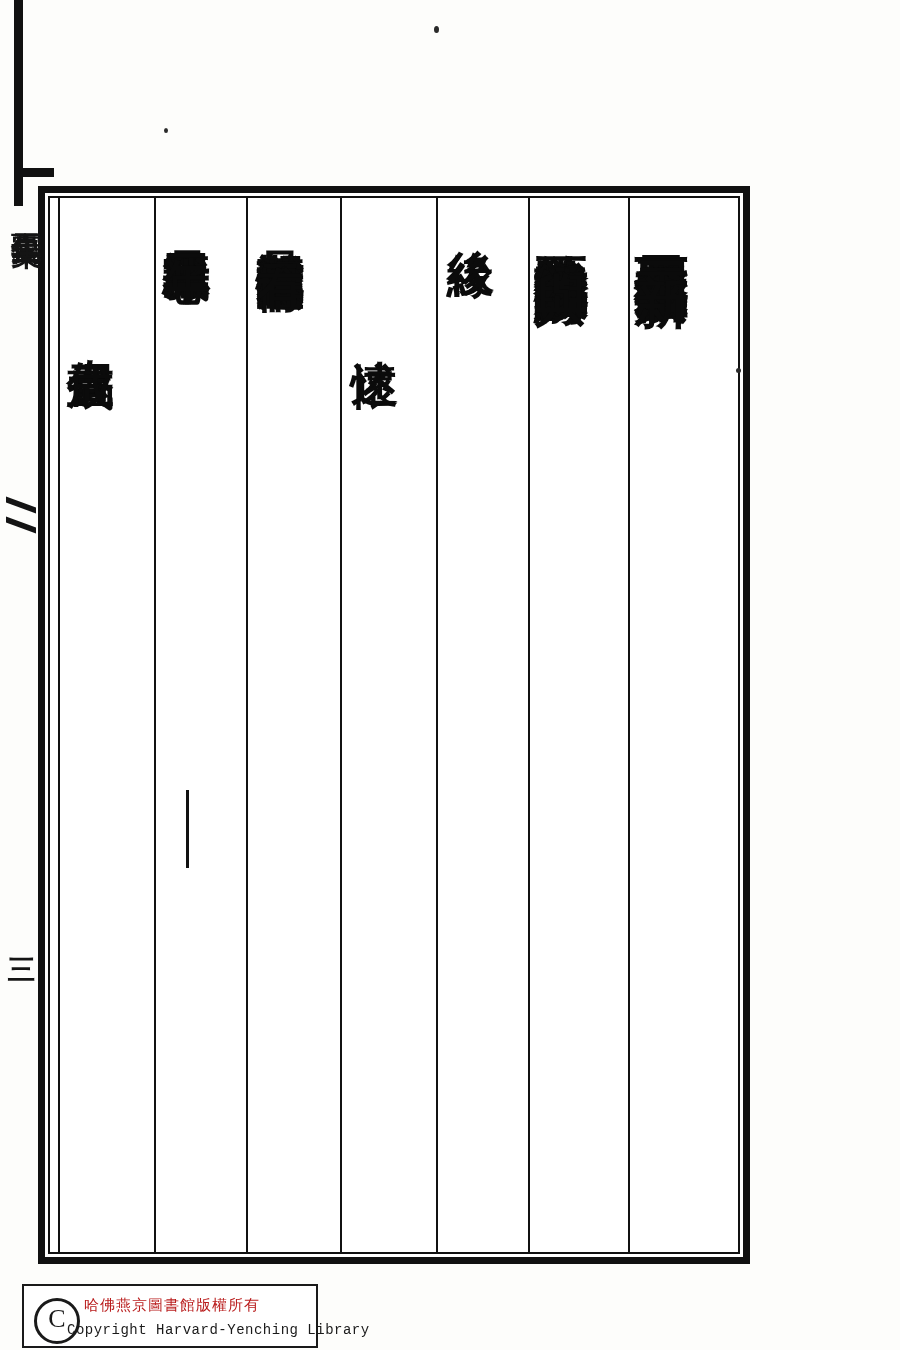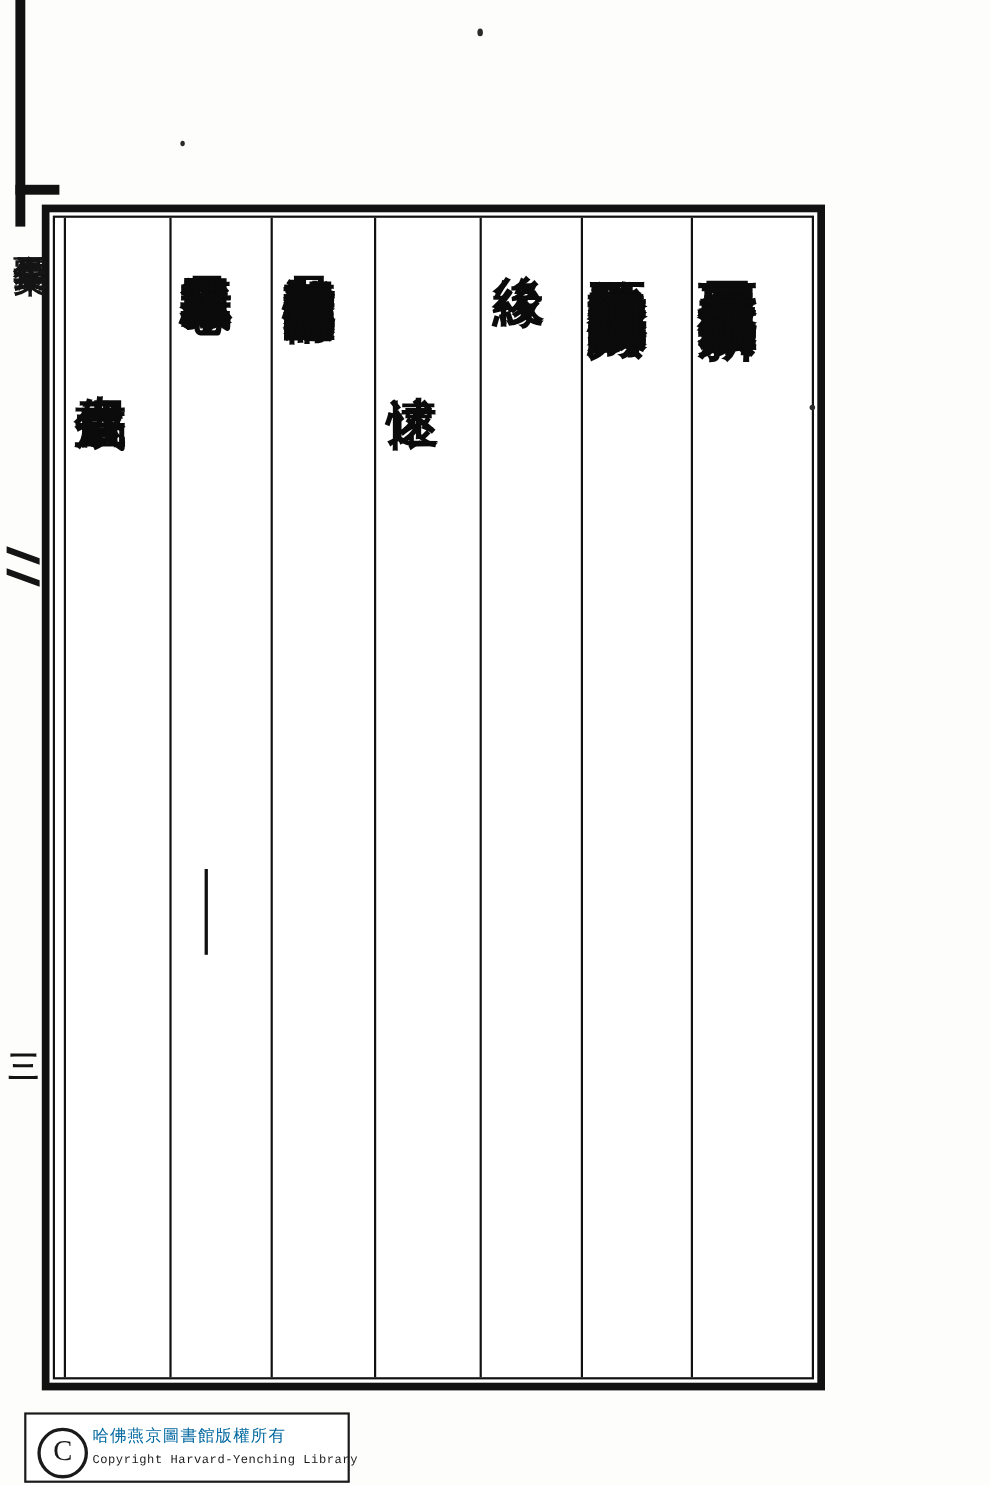--- a/index.html
+++ b/index.html
@@ -178,29 +178,29 @@
     text-align: center;
     color: #1a1a1a;
   }
   .stamp-cn {
     position: absolute;
     left: 60px;
     top: 10px;
     font-family: "DejaVu Sans", sans-serif;
     font-size: 15px;
     letter-spacing: 1px;
-    color: #0369a1;
+    color: #b91c1c;
     white-space: nowrap;
   }
   .stamp-en {
     position: absolute;
-    left: 60px;
+    left: 43px;
     top: 36px;
     font-family: "Liberation Mono", monospace;
-    font-size: 11px;
+    font-size: 14px;
     letter-spacing: 0.5px;
     color: #1a1a1a;
     white-space: nowrap;
   }
 
   
   .speck {
     position: absolute;
     background: #2a2a2a;
     border-radius: 50%;

